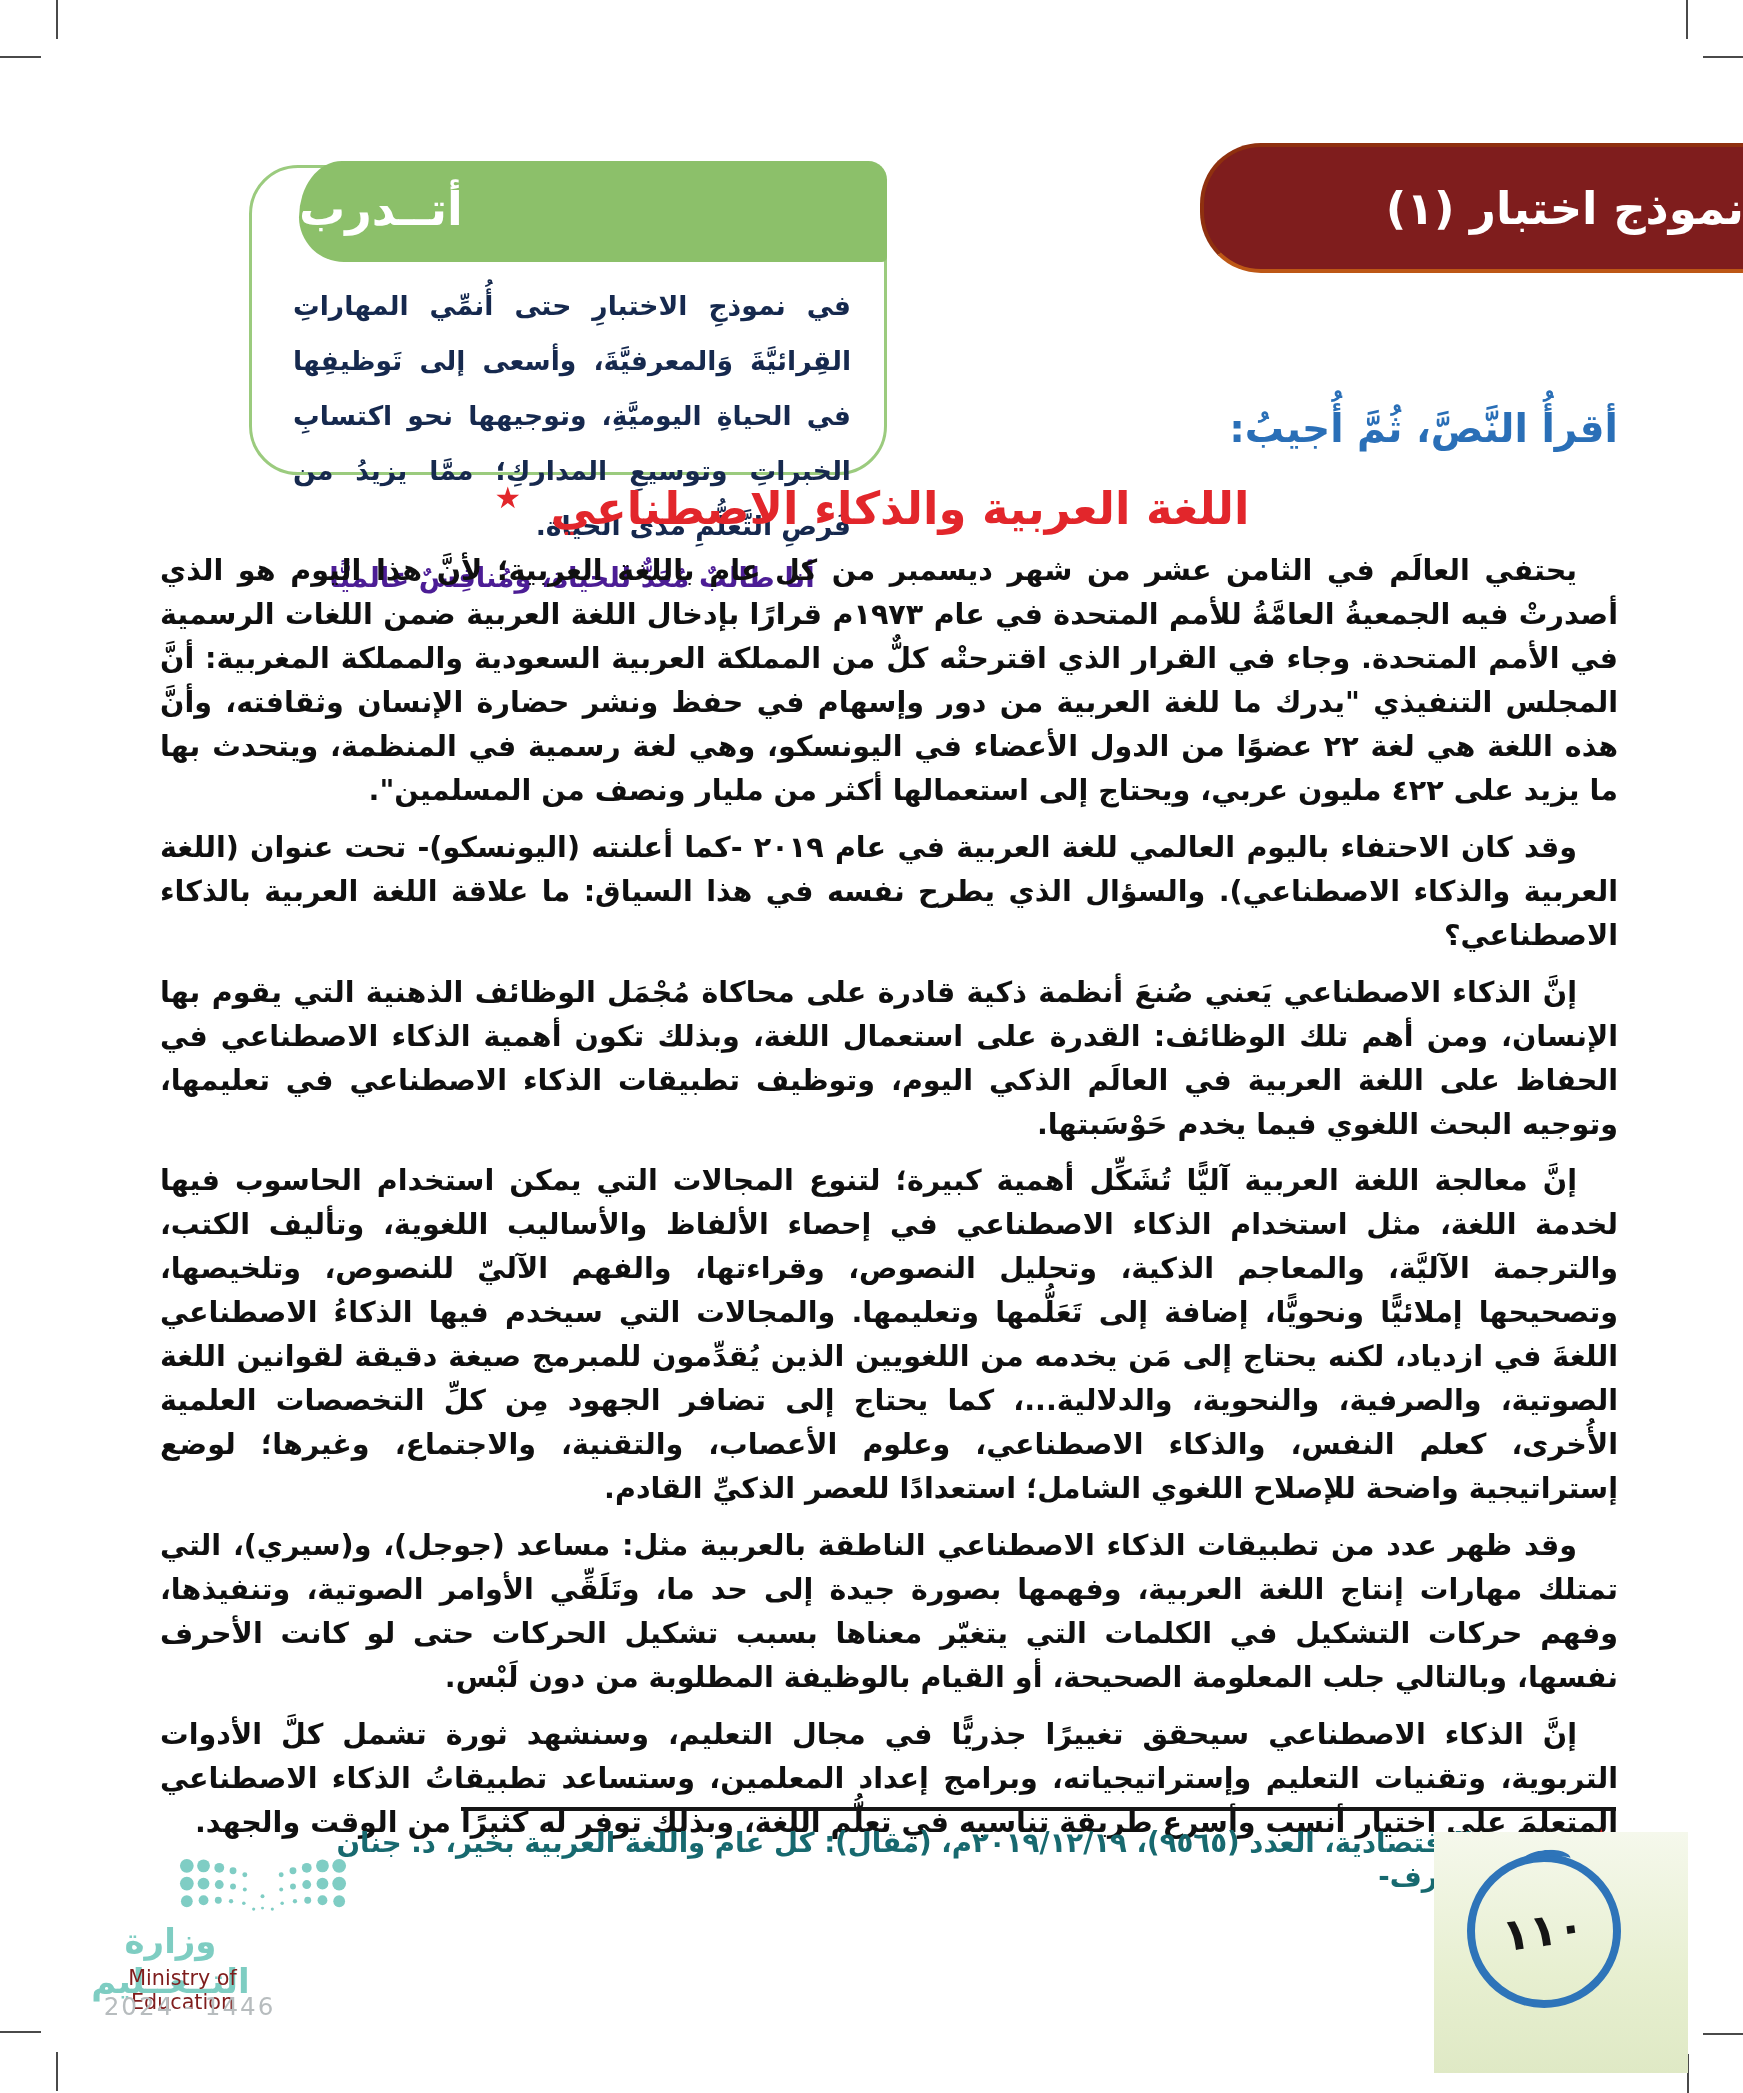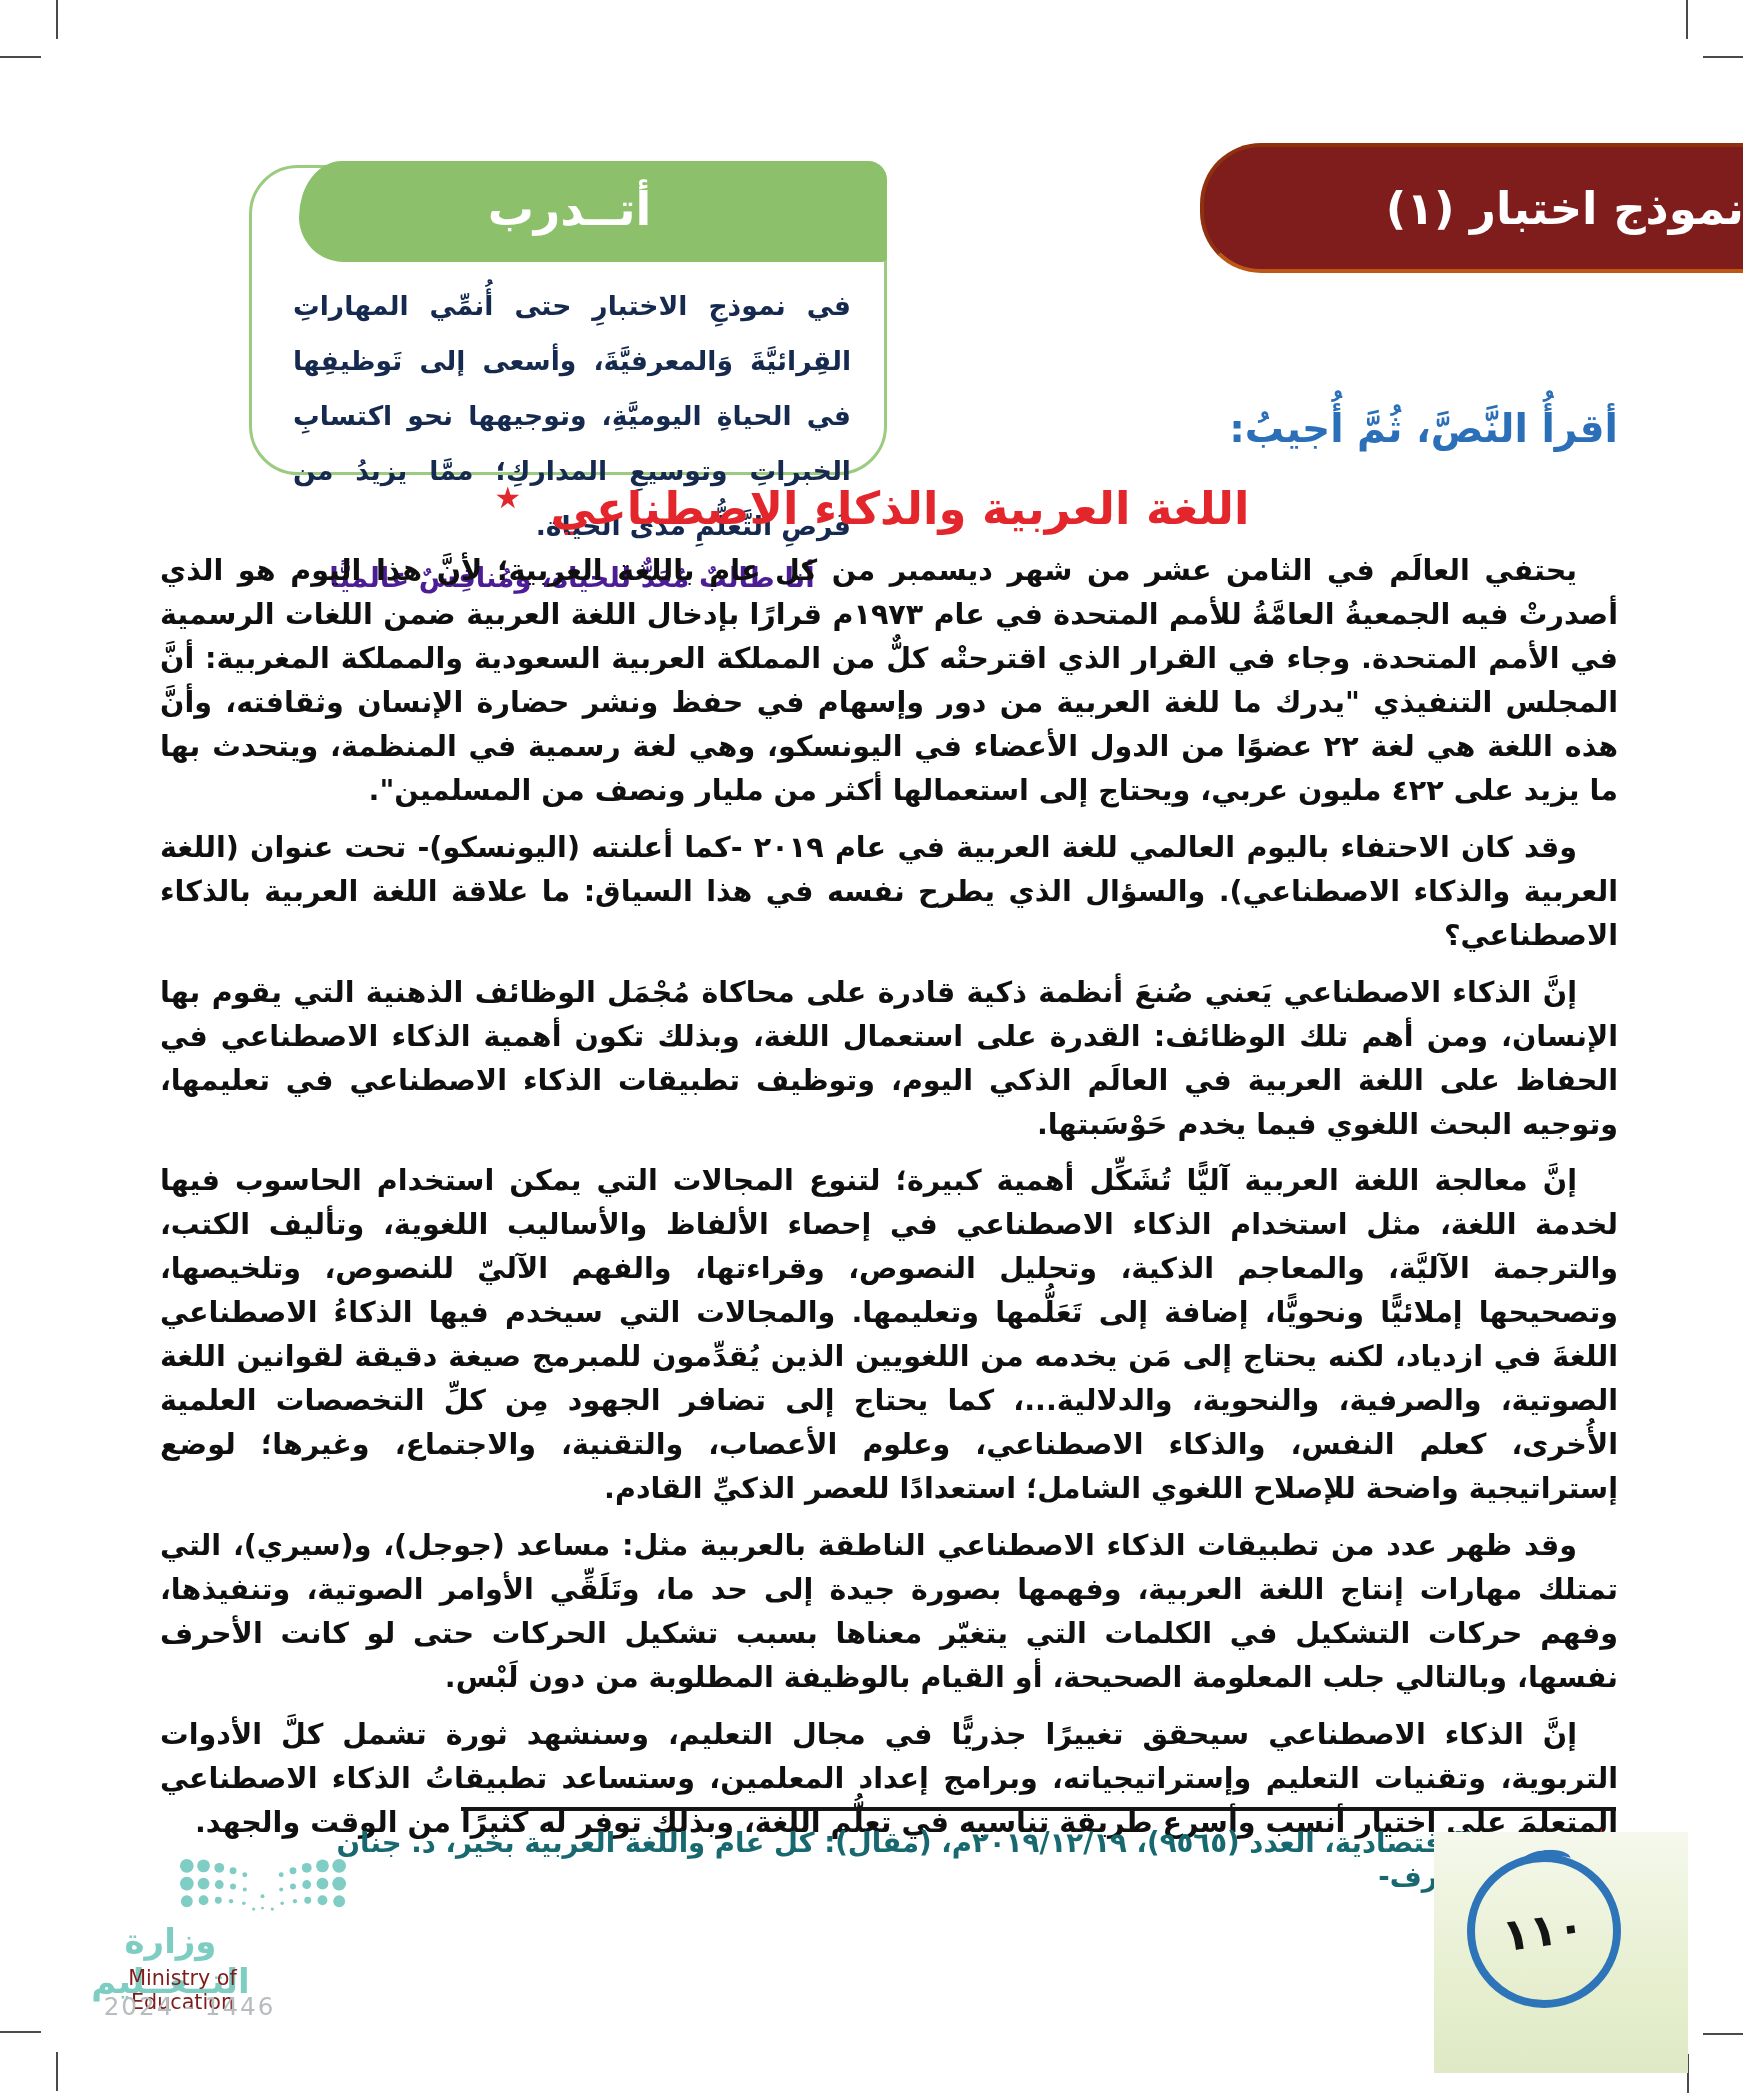--- a/index.html
+++ b/index.html
@@ -42,21 +42,21 @@
     width:638px;height:310px;box-sizing:border-box;
     background:#ffffff;
     border:3px solid #9BCB7E;
     border-radius:49px;
   }
   .practice-banner{
     position:absolute;top:-6.9px;right:-3px;
     width:588px;height:101px;
     background:#8CC06A;
     border-radius:113px 49px 13.8px 118px / 148px 49px 13.8px 118px;
-    display:flex;align-items:center;justify-content:center;
+    display:flex;align-items:center;justify-content:flex-end;
     direction:rtl;
     padding-right:47px;box-sizing:border-box;
     z-index:2;
   }
   .practice-banner .t{
     color:#ffffff;font-size:46px;font-weight:bold;line-height:1;
     padding-bottom:5.9px;
   }
   .practice-content{
     position:absolute;top:102px;left:0;right:0;bottom:0;

